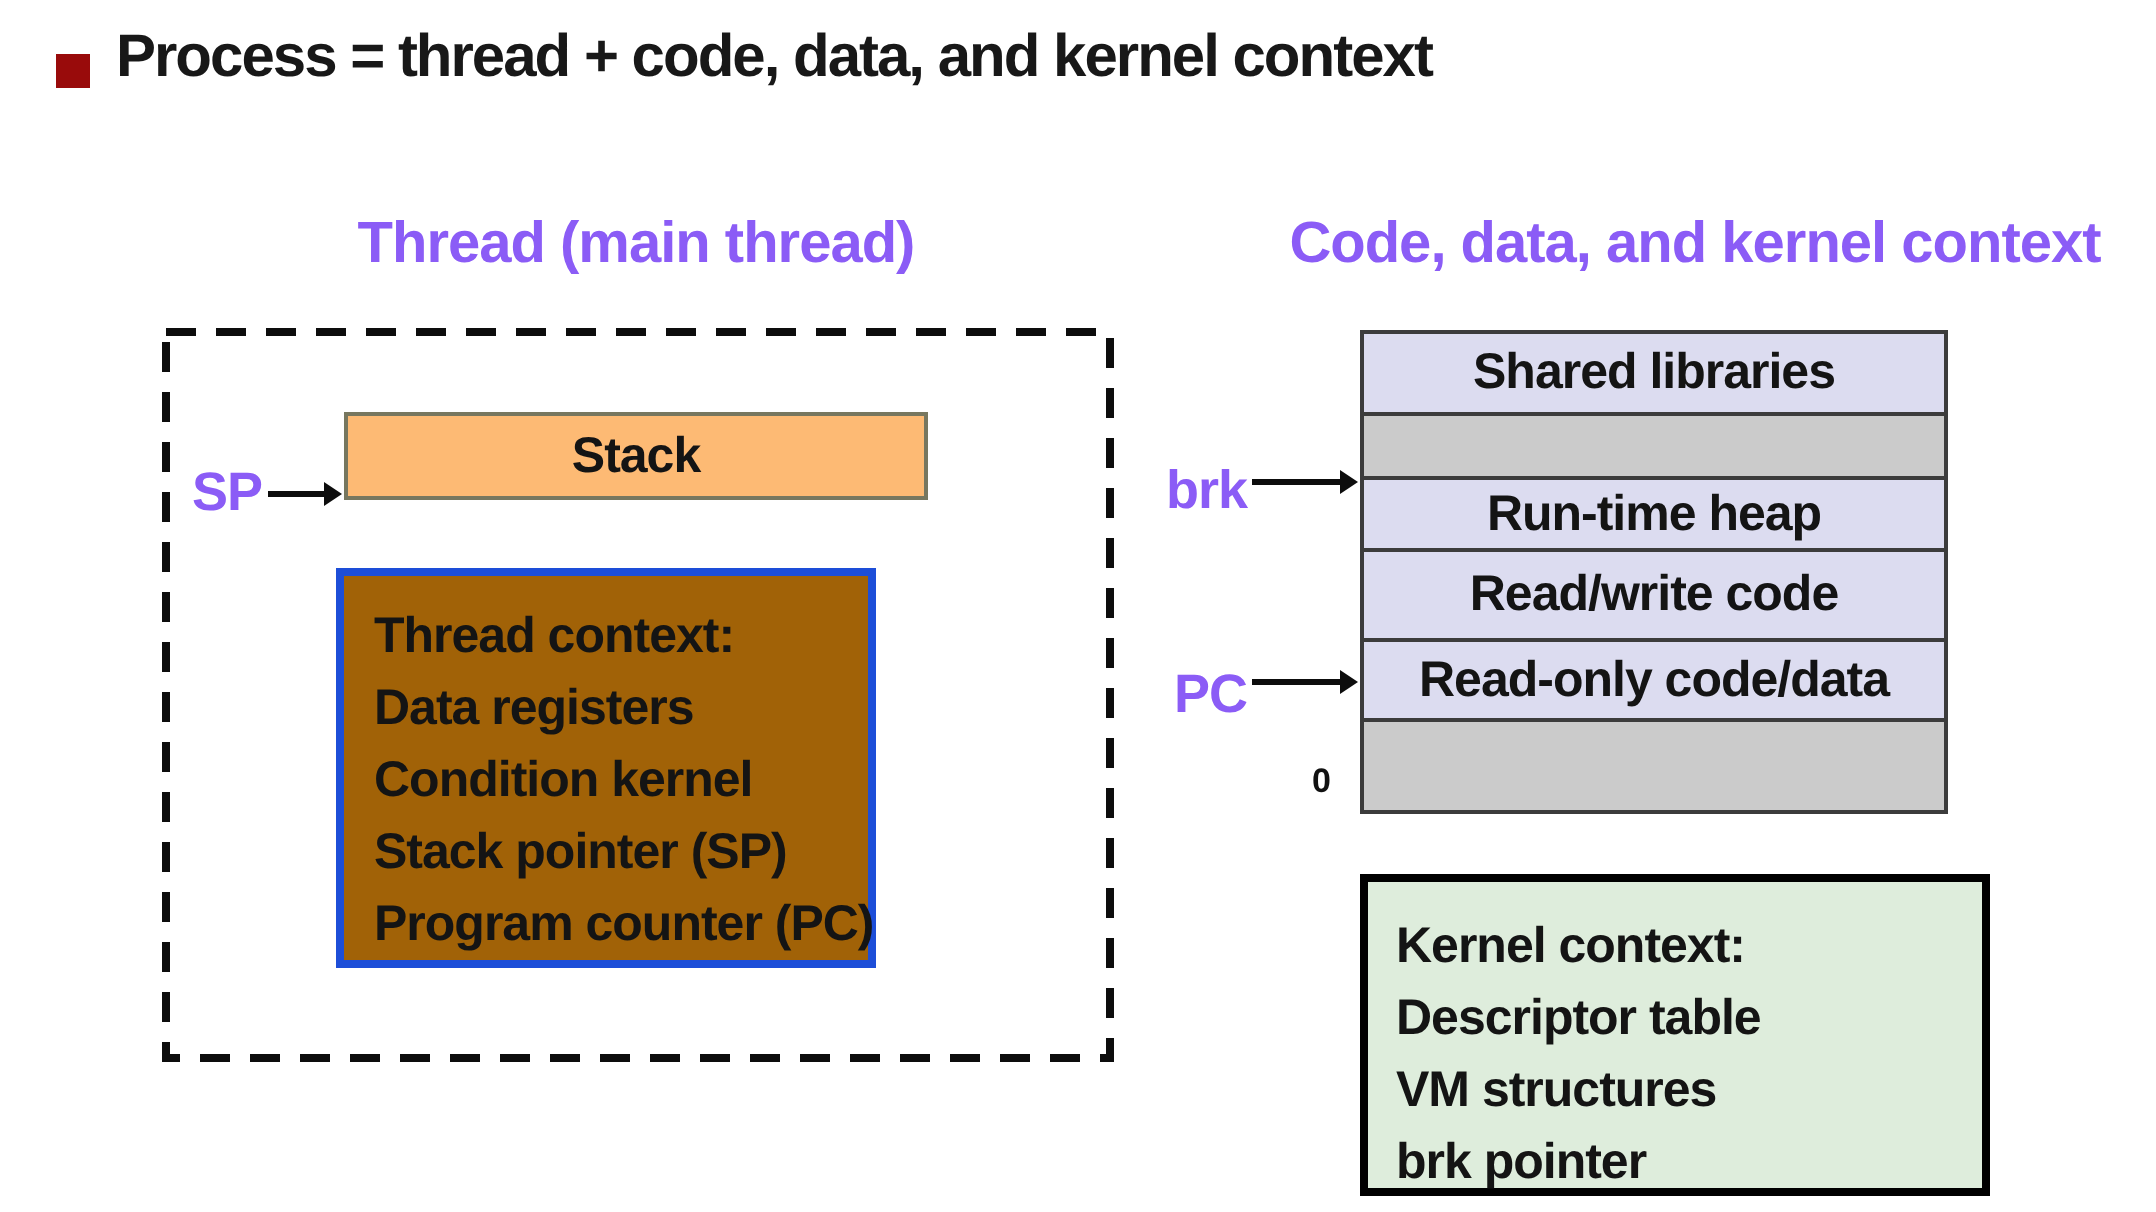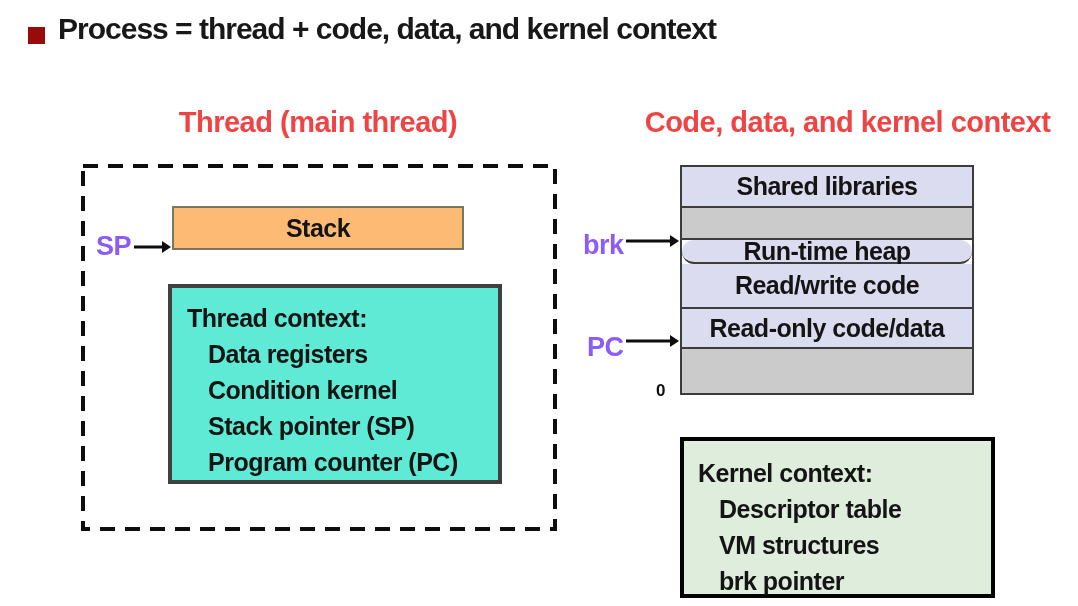--- a/index.html
+++ b/index.html
@@ -18,21 +18,21 @@
     background:#990b0b;
   }
   .slide-title{
     position:absolute;left:58px;top:12px;width:990px;
     font-size:30px;letter-spacing:-1px;color:#181818;
     white-space:nowrap;
   }
   
   .sec-heading{
     position:absolute;font-size:29px;letter-spacing:-0.5px;
-    color:#ef4444;text-align:center;white-space:nowrap;
+    color:#8b5cf6;text-align:center;white-space:nowrap;
   }
   .sec-heading.left{left:82px;top:106px;width:472px;}
   .sec-heading.right{left:620px;top:106px;width:455px;}
   
   .dashed-rect{position:absolute;left:80px;top:163px;}
   .stack-box{
     position:absolute;left:172px;top:206px;width:292px;height:44px;
     background:#fdba74;border:2px solid #77775f;box-sizing:border-box;
     display:flex;align-items:center;justify-content:center;
     font-size:25px;letter-spacing:-0.5px;
@@ -43,43 +43,43 @@
   }
   .sp-label{left:96px;top:231px;}
   .brk-label{left:583px;top:230px;}
   .pc-label{left:587px;top:332px;}
   .zero-label{position:absolute;left:656px;top:381px;font-size:17px;color:#111;}
   .arrow{position:absolute;}
   .sp-arrow{left:134px;top:240px;}
   .brk-arrow{left:626px;top:234px;}
   .pc-arrow{left:626px;top:334px;}
   .thread-context-box{
-    position:absolute;left:168px;top:284px;width:334px;height:200px;
-    background:#5eead4;border:4px solid #404040;box-sizing:border-box;
+    position:absolute;left:168px;top:284px;width:270px;height:200px;
+    background:#a16207;border:4px solid #1d4ed8;box-sizing:border-box;
     padding:12px 0 0 15px;
   }
   .ctx-heading{font-size:25px;line-height:36px;letter-spacing:-0.5px;}
-  .ctx-item{font-size:25px;line-height:36px;letter-spacing:-0.5px;margin-left:21px;white-space:nowrap;}
+  .ctx-item{font-size:25px;line-height:36px;letter-spacing:-0.5px;white-space:nowrap;}
   
   .memory-box{
     position:absolute;left:680px;top:165px;width:294px;
     border:2px solid #3c3c3c;box-sizing:border-box;
     display:flex;flex-direction:column;
   }
   .seg{
     box-sizing:border-box;border-bottom:2px solid #3c3c3c;
     display:flex;align-items:center;justify-content:center;
     font-size:25px;letter-spacing:-0.5px;white-space:nowrap;
   }
   .seg.lav{background:#dcdcf0;text-align:right;}
   .seg.gray{background:#cbcbcb;}
   .seg:last-child{border-bottom:none;}
   .seg-0{height:41px;}
   .seg-1{height:32px;}
-  .seg-2{height:24px;border-radius:15px;}
+  .seg-2{height:36px;}
   .seg-3{height:45px;}
   .seg-4{height:40px;}
   .seg-5{height:44px;}
   .kernel-box{
     position:absolute;left:680px;top:437px;width:315px;height:161px;
     background:#deeddc;border:4px solid #000;box-sizing:border-box;
     padding:14px 14px 0 14px;
   }
 </style>
 </head>

